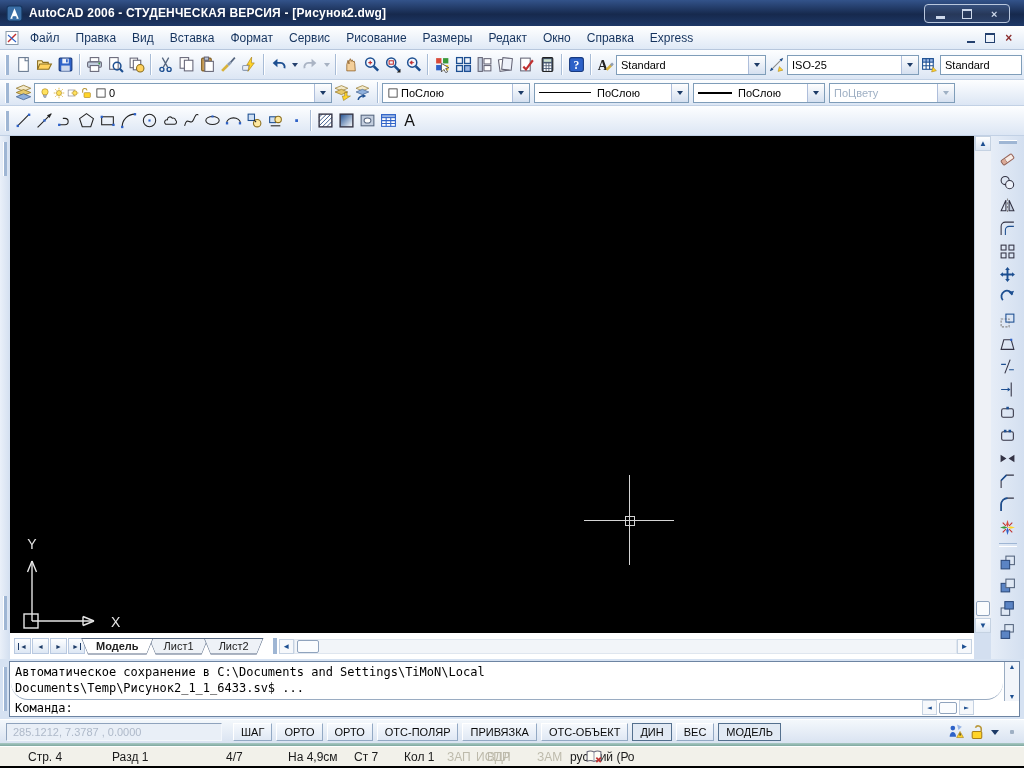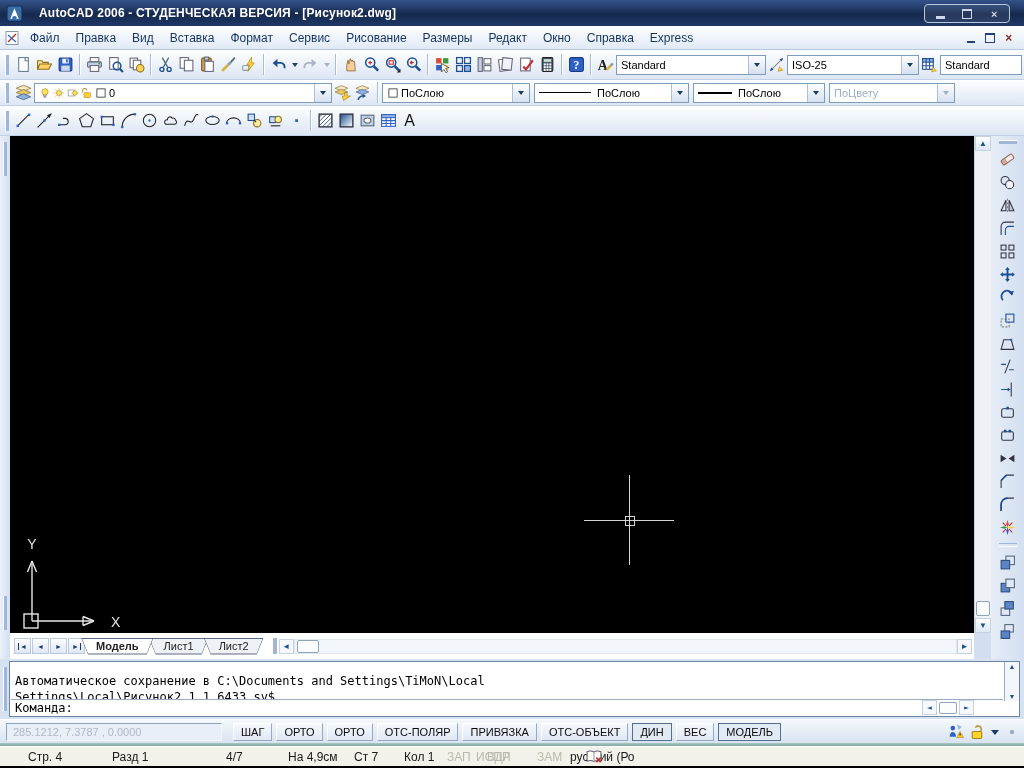--- a/index.html
+++ b/index.html
@@ -1,18 +1,18 @@
 <!DOCTYPE html>
 <html><head>
 <meta charset="utf-8">
 <style>
   html,body{margin:0;padding:0;background:#333;}
   #app{position:relative;width:1024px;height:768px;background:#dce6f4;font-family:"Liberation Sans",sans-serif;overflow:hidden;-webkit-font-smoothing:antialiased;}
   
-  .titlebar{height:26px;background:linear-gradient(180deg,#33538a 0%,#16294d 55%,#1e3867 100%);display:flex;align-items:center;padding:0 6px;gap:16px;box-sizing:border-box;}
+  .titlebar{height:26px;background:linear-gradient(180deg,#33538a 0%,#16294d 55%,#1e3867 100%);display:flex;align-items:center;padding:0 6px;gap:6px;box-sizing:border-box;}
   .appicon{width:17px;height:17px;flex:none;}
   .title{color:#fff;font-size:12px;font-weight:bold;flex:1;white-space:nowrap;letter-spacing:.2px;}
   .winbtns{display:flex;gap:3px;border:1px solid #b9c7dd;border-radius:4px;padding:2px 3px;background:rgba(255,255,255,.07);margin-right:8px;}
   .wbtn{width:24px;height:13px;display:flex;align-items:flex-end;justify-content:center;color:#cdd8ea;font-size:10px;line-height:10px;}
   .wbtn .mingl{width:9px;height:3px;background:#cdd8ea;margin-bottom:1px;}
   .wbtn .resgl{width:8px;height:7px;border:1px solid #cdd8ea;border-top-width:2px;margin-bottom:1px;}
   .wbtn .clsgl{font-weight:bold;font-size:11px;line-height:12px;}
   
   .menubar{height:24px;background:linear-gradient(#ffffff,#dfe9f6);border-bottom:1px solid #b7c7dd;display:flex;align-items:center;padding:0 4px;font-size:12px;color:#15335e;box-sizing:border-box;}
   .mitem{padding:3px 8px;white-space:nowrap;}
@@ -64,21 +64,21 @@
   .rdock{position:absolute;left:991px;top:0;width:33px;height:523px;background:linear-gradient(90deg,#e6edf7,#d3dff0);}
   .mcol{width:26px;margin:2px auto 0;display:flex;flex-direction:column;align-items:center;}
   .hgrip{width:18px;height:3px;border-top:1px solid #fff;background:#9fb6d4;margin:2px 0 4px;}
   .mbtn{width:22px;height:22px;display:flex;align-items:center;justify-content:center;flex:none;margin-bottom:1px;}
   .mbtn svg{width:17px;height:17px;}
   .msep{width:18px;height:2px;border-top:1px solid #9fb6d4;border-bottom:1px solid #fff;margin:4px 0;}
   
   .cmdwin{position:absolute;top:659px;left:0;width:1024px;height:60px;background:#d6e2f2;padding:2px 4px 2px 9px;box-sizing:border-box;}
   .cgrip{position:absolute;left:3px;top:8px;width:3px;height:44px;border-left:1px solid #fff;background:#9fb6d4;}
   .cmdbox{position:relative;height:56px;background:#fff;border:1px solid #6d84a2;box-sizing:border-box;}
-  .cmdhist{position:absolute;left:1px;top:1px;right:16px;height:37px;font-family:"DejaVu Sans Mono",monospace;font-size:12px;line-height:16px;padding:10px 4px;box-sizing:border-box;border-bottom:1px solid #9aacc2;white-space:pre;overflow:hidden;color:#000;}
+  .cmdhist{position:absolute;left:1px;top:1px;right:16px;height:37px;font-family:"DejaVu Sans Mono",monospace;font-size:12px;line-height:16px;padding:1px 4px;box-sizing:border-box;border-bottom:1px solid #9aacc2;white-space:pre;overflow:hidden;color:#000;border-radius:17px;}
   .cmdvs{position:absolute;right:0;top:0;width:15px;height:39px;border-left:1px solid #9aacc2;background:#f2f5fa;display:flex;flex-direction:column;justify-content:space-between;align-items:center;box-sizing:border-box;}
   .cmdvs span{font-size:7px;color:#1d4f91;line-height:9px;}
   .cmdprompt{position:absolute;left:1px;right:1px;bottom:1px;height:15px;display:flex;align-items:center;font-family:"DejaVu Sans Mono",monospace;font-size:12px;padding:0 4px;color:#000;}
   .cmdhs{margin-left:auto;display:flex;align-items:center;gap:2px;margin-right:40px;}
   .cmdhs .hbtn{border-color:#c5d2e2;}
   
   .sbar{position:absolute;top:719px;left:0;width:1024px;height:24px;background:linear-gradient(#f4f8fc,#d9e3f1);border-top:1px solid #ffffff;display:flex;align-items:center;padding:0 6px;box-sizing:border-box;gap:2px;justify-content:space-between;}
   .coords{width:216px;font-size:11px;color:#aeb9c9;background:#e9eff7;border:1px solid;border-color:#8fa3bd #f3f7fc #f3f7fc #8fa3bd;padding:2px 6px;margin-right:8px;box-sizing:border-box;flex:none;white-space:nowrap;overflow:hidden;}
   .stg{font-size:11px;color:#0a0a0a;padding:2px 7px;background:linear-gradient(#f6f9fd,#dfe8f4);border:1px solid;border-color:#fff #93a9c4 #93a9c4 #fff;margin:0 1px;flex:none;white-space:nowrap;}
   .stg.on{background:#e2eaf4;border-color:#54708e;}
@@ -1046,21 +1046,21 @@
               <use href="#s-dou"></use>
             </svg>
           </span>
       </div>
     </div>
   </div>
 
   <div class="cmdwin">
     <i class="cgrip"></i>
     <div class="cmdbox">
-      <div class="cmdhist"><span>Автоматическое сохранение в C:\Documents and Settings\TiMoN\Local</span><br><span>Settings\Local\Рисунок2_1_1_6433.sv$ ...</span></div>
+      <div class="cmdhist"><span>Автоматическое сохранение в C:\Documents and Settings\TiMoN\Local</span><br><span>Documents\Temp\Рисунок2_1_1_6433.sv$ ...</span></div>
       <div class="cmdvs">
           <span>▲</span>
           <span>▼</span>
         </div>
       <div class="cmdprompt">
         <span>Команда:</span>
         <span class="cmdhs">
           <span class="hbtn">◄</span>
           <i class="thumb" style="width:18px;height:12px"></i>
           <span class="hbtn">►</span>

